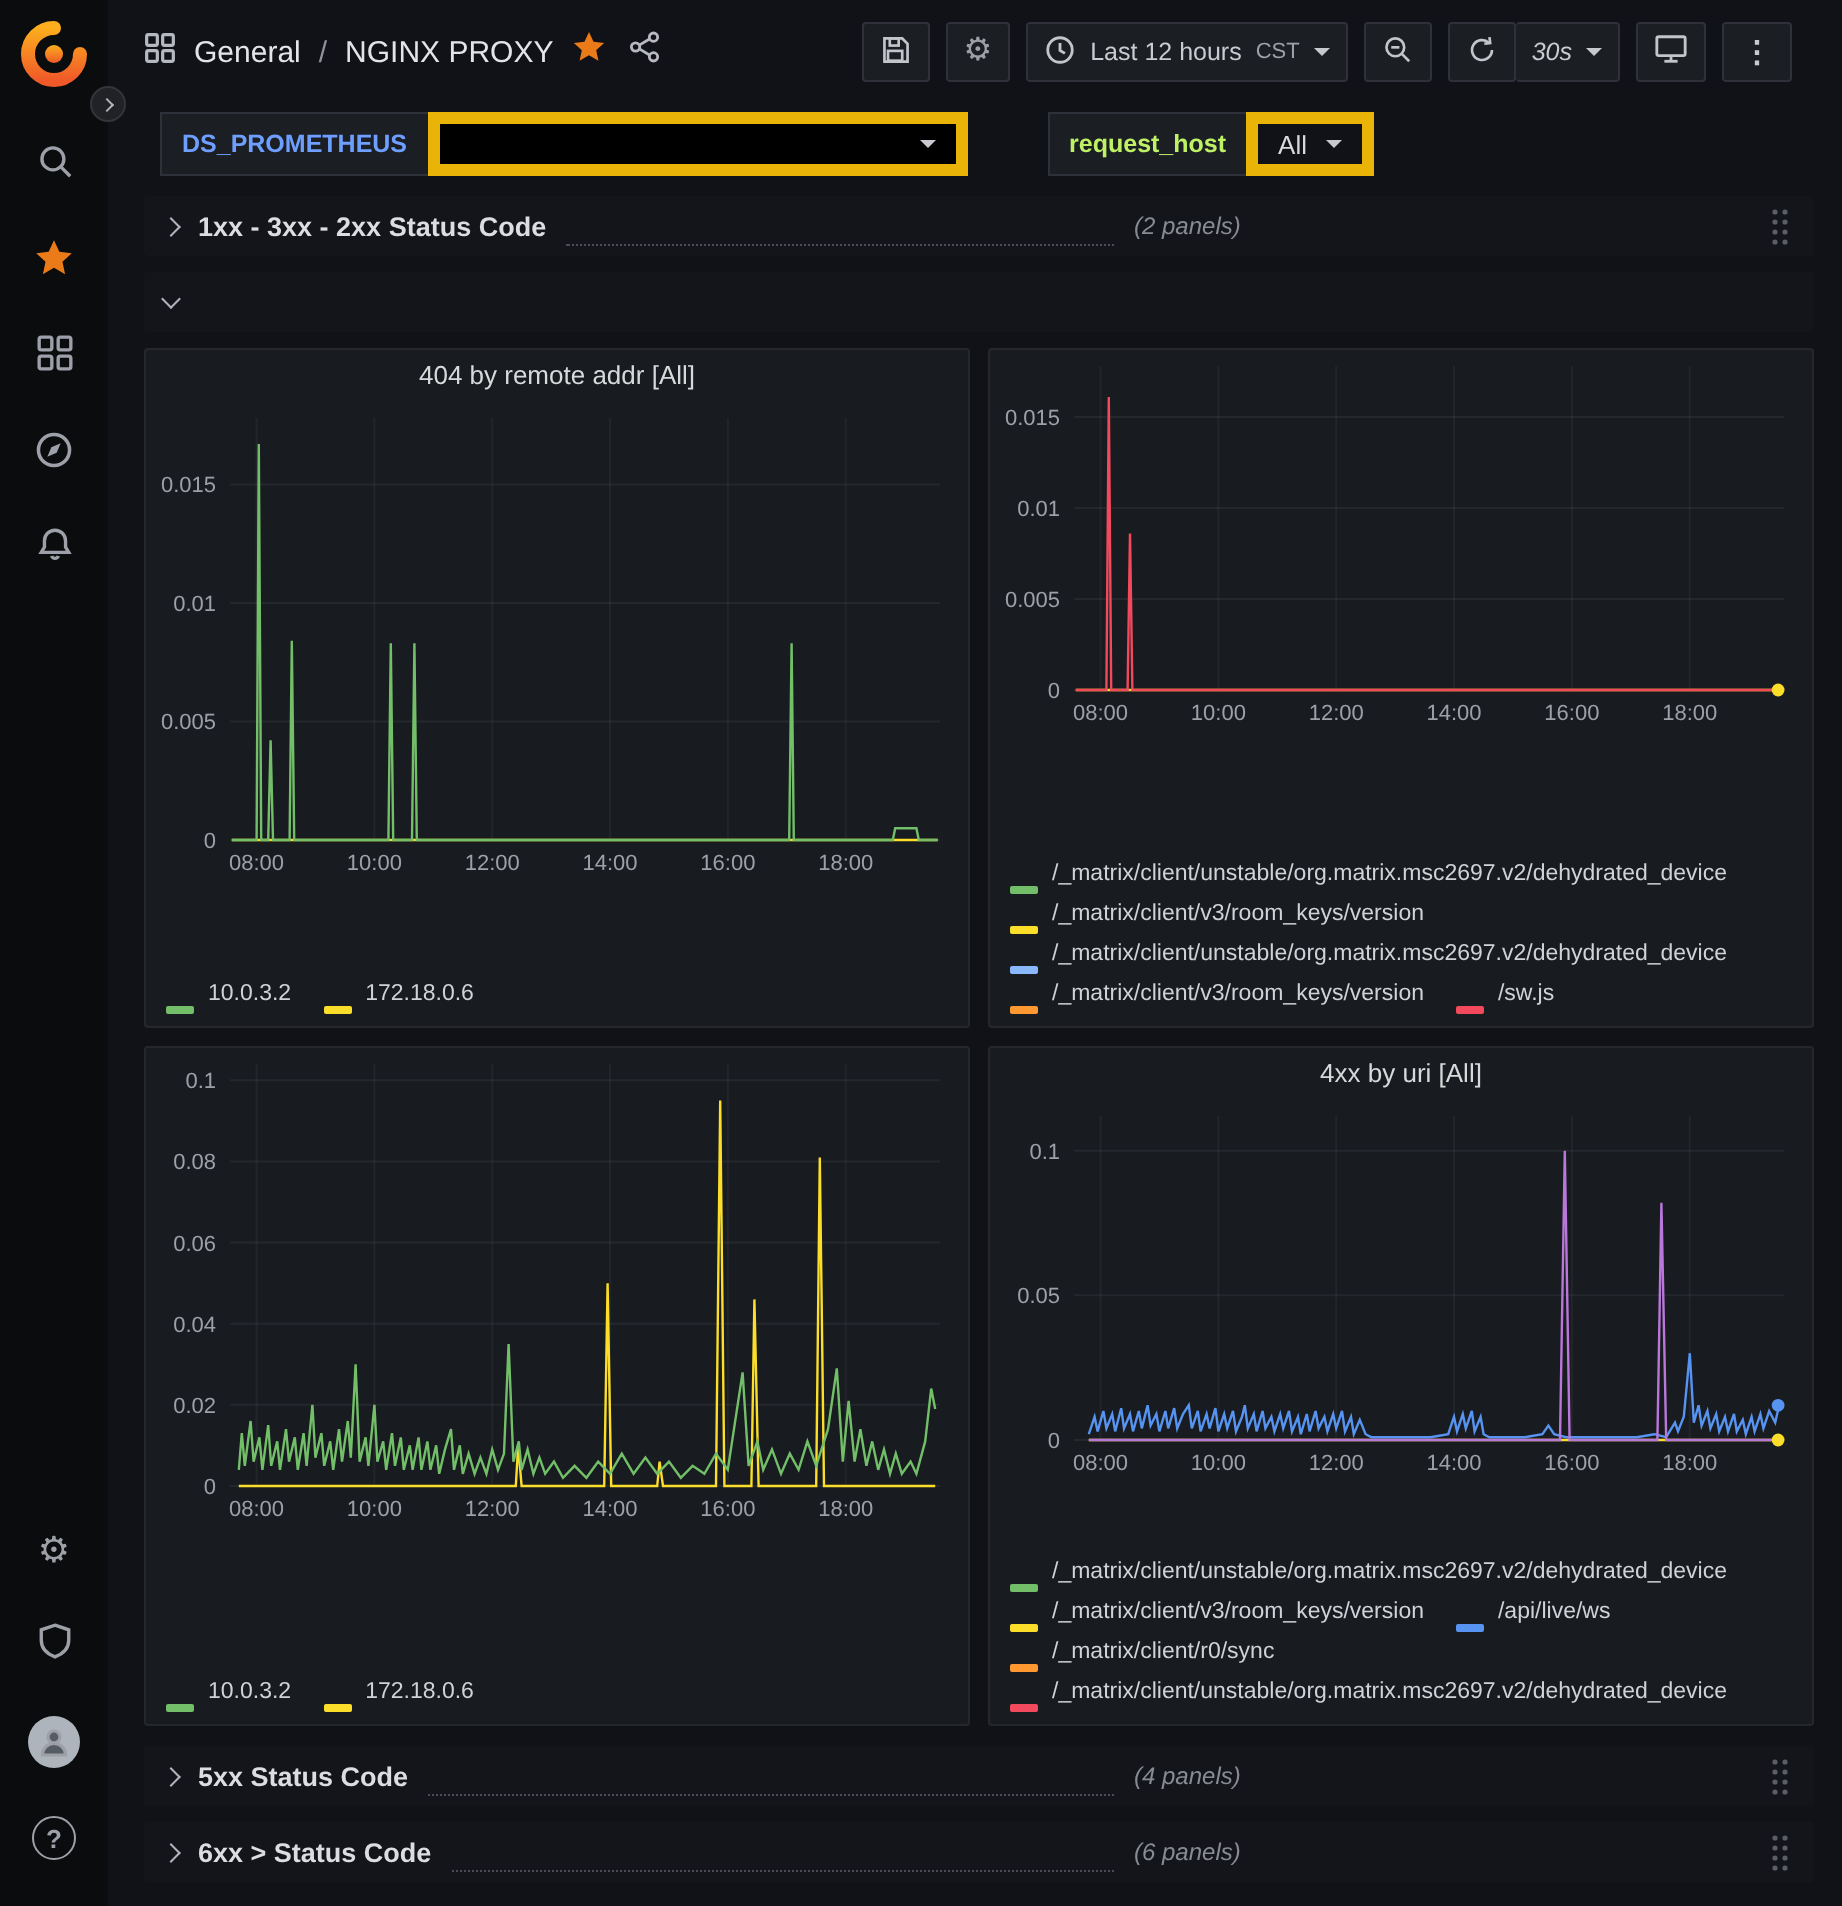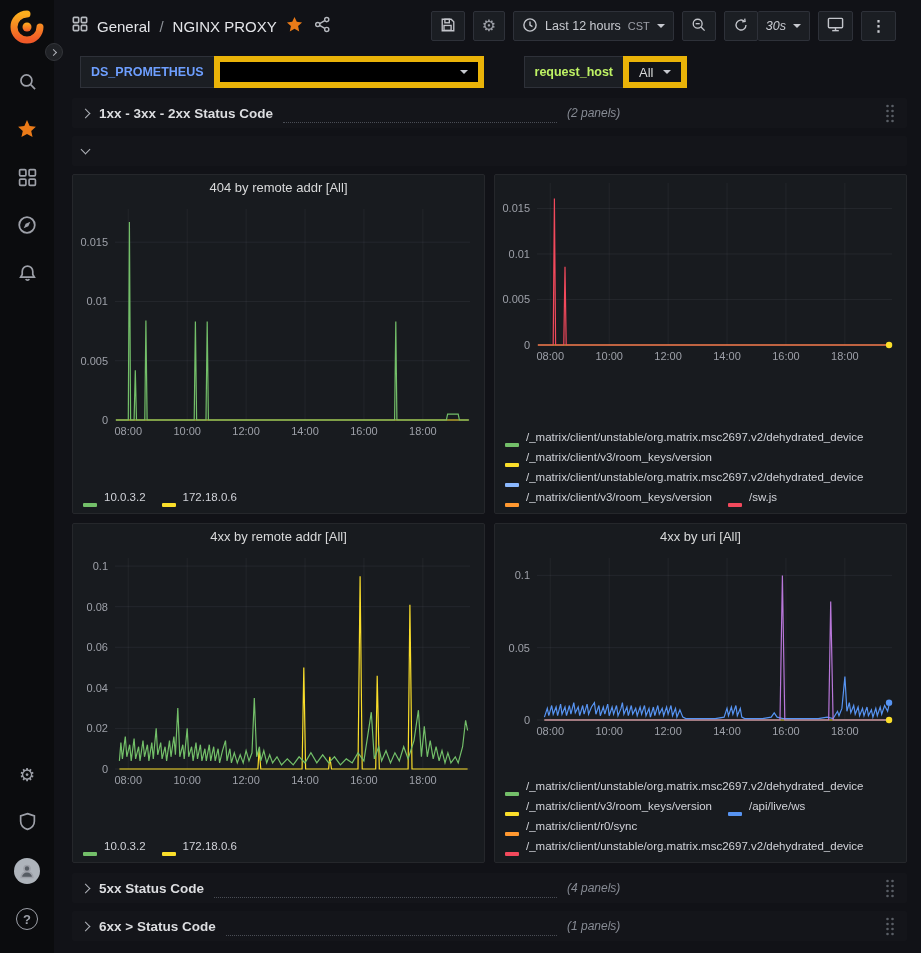--- a/index.html
+++ b/index.html
@@ -426,21 +426,20 @@
                 <span>/_matrix/client/v3/room_keys/version</span>
               </span>
               <span class="legend-item">
                 <i class="sw" style="background: rgb(242, 73, 92);"></i>
                 <span>/sw.js</span>
               </span>
             </div>
         </div>
 
         <div class="panel">
-          <div class="panel-title">4xx by remote addr [All]</div>
           <div class="chart"><svg width="411" height="239">
                 <line x1="55.25726141078839" x2="55.25726141078839" y1="8" y2="219" stroke="rgba(204,204,220,0.06)"></line>
                 <text x="55.25726141078839" y="234" text-anchor="middle">08:00</text>
                 <line x1="114.17842323651452" x2="114.17842323651452" y1="8" y2="219" stroke="rgba(204,204,220,0.06)"></line>
                 <text x="114.17842323651452" y="234" text-anchor="middle">10:00</text>
                 <line x1="173.09958506224066" x2="173.09958506224066" y1="8" y2="219" stroke="rgba(204,204,220,0.06)"></line>
                 <text x="173.09958506224066" y="234" text-anchor="middle">12:00</text>
                 <line x1="232.0207468879668" x2="232.0207468879668" y1="8" y2="219" stroke="rgba(204,204,220,0.06)"></line>
                 <text x="232.0207468879668" y="234" text-anchor="middle">14:00</text>
                 <line x1="290.9419087136929" x2="290.9419087136929" y1="8" y2="219" stroke="rgba(204,204,220,0.06)"></line>
@@ -549,21 +548,21 @@
             </svg>
         </span>
       </div>
 
       <div class="row-header">
         <span class="chev right"></span>
         <div class="row-left">
           <span class="row-title">6xx &gt; Status Code</span>
           <span class="dots"></span>
         </div>
-        <span class="row-count">(1 panels)</span>
+        <span class="row-count">(6 panels)</span>
         <span class="drag-handle">
           <svg width="10" height="20" viewBox="0 0 10 20">
               <g fill="#5a5e66">
                 <circle cx="2.5" cy="3" r="1.3"></circle>
                 <circle cx="7.5" cy="3" r="1.3"></circle>
                 <circle cx="2.5" cy="8" r="1.3"></circle>
                 <circle cx="7.5" cy="8" r="1.3"></circle>
                 <circle cx="2.5" cy="13" r="1.3"></circle>
                 <circle cx="7.5" cy="13" r="1.3"></circle>
                 <circle cx="2.5" cy="18" r="1.3"></circle>

